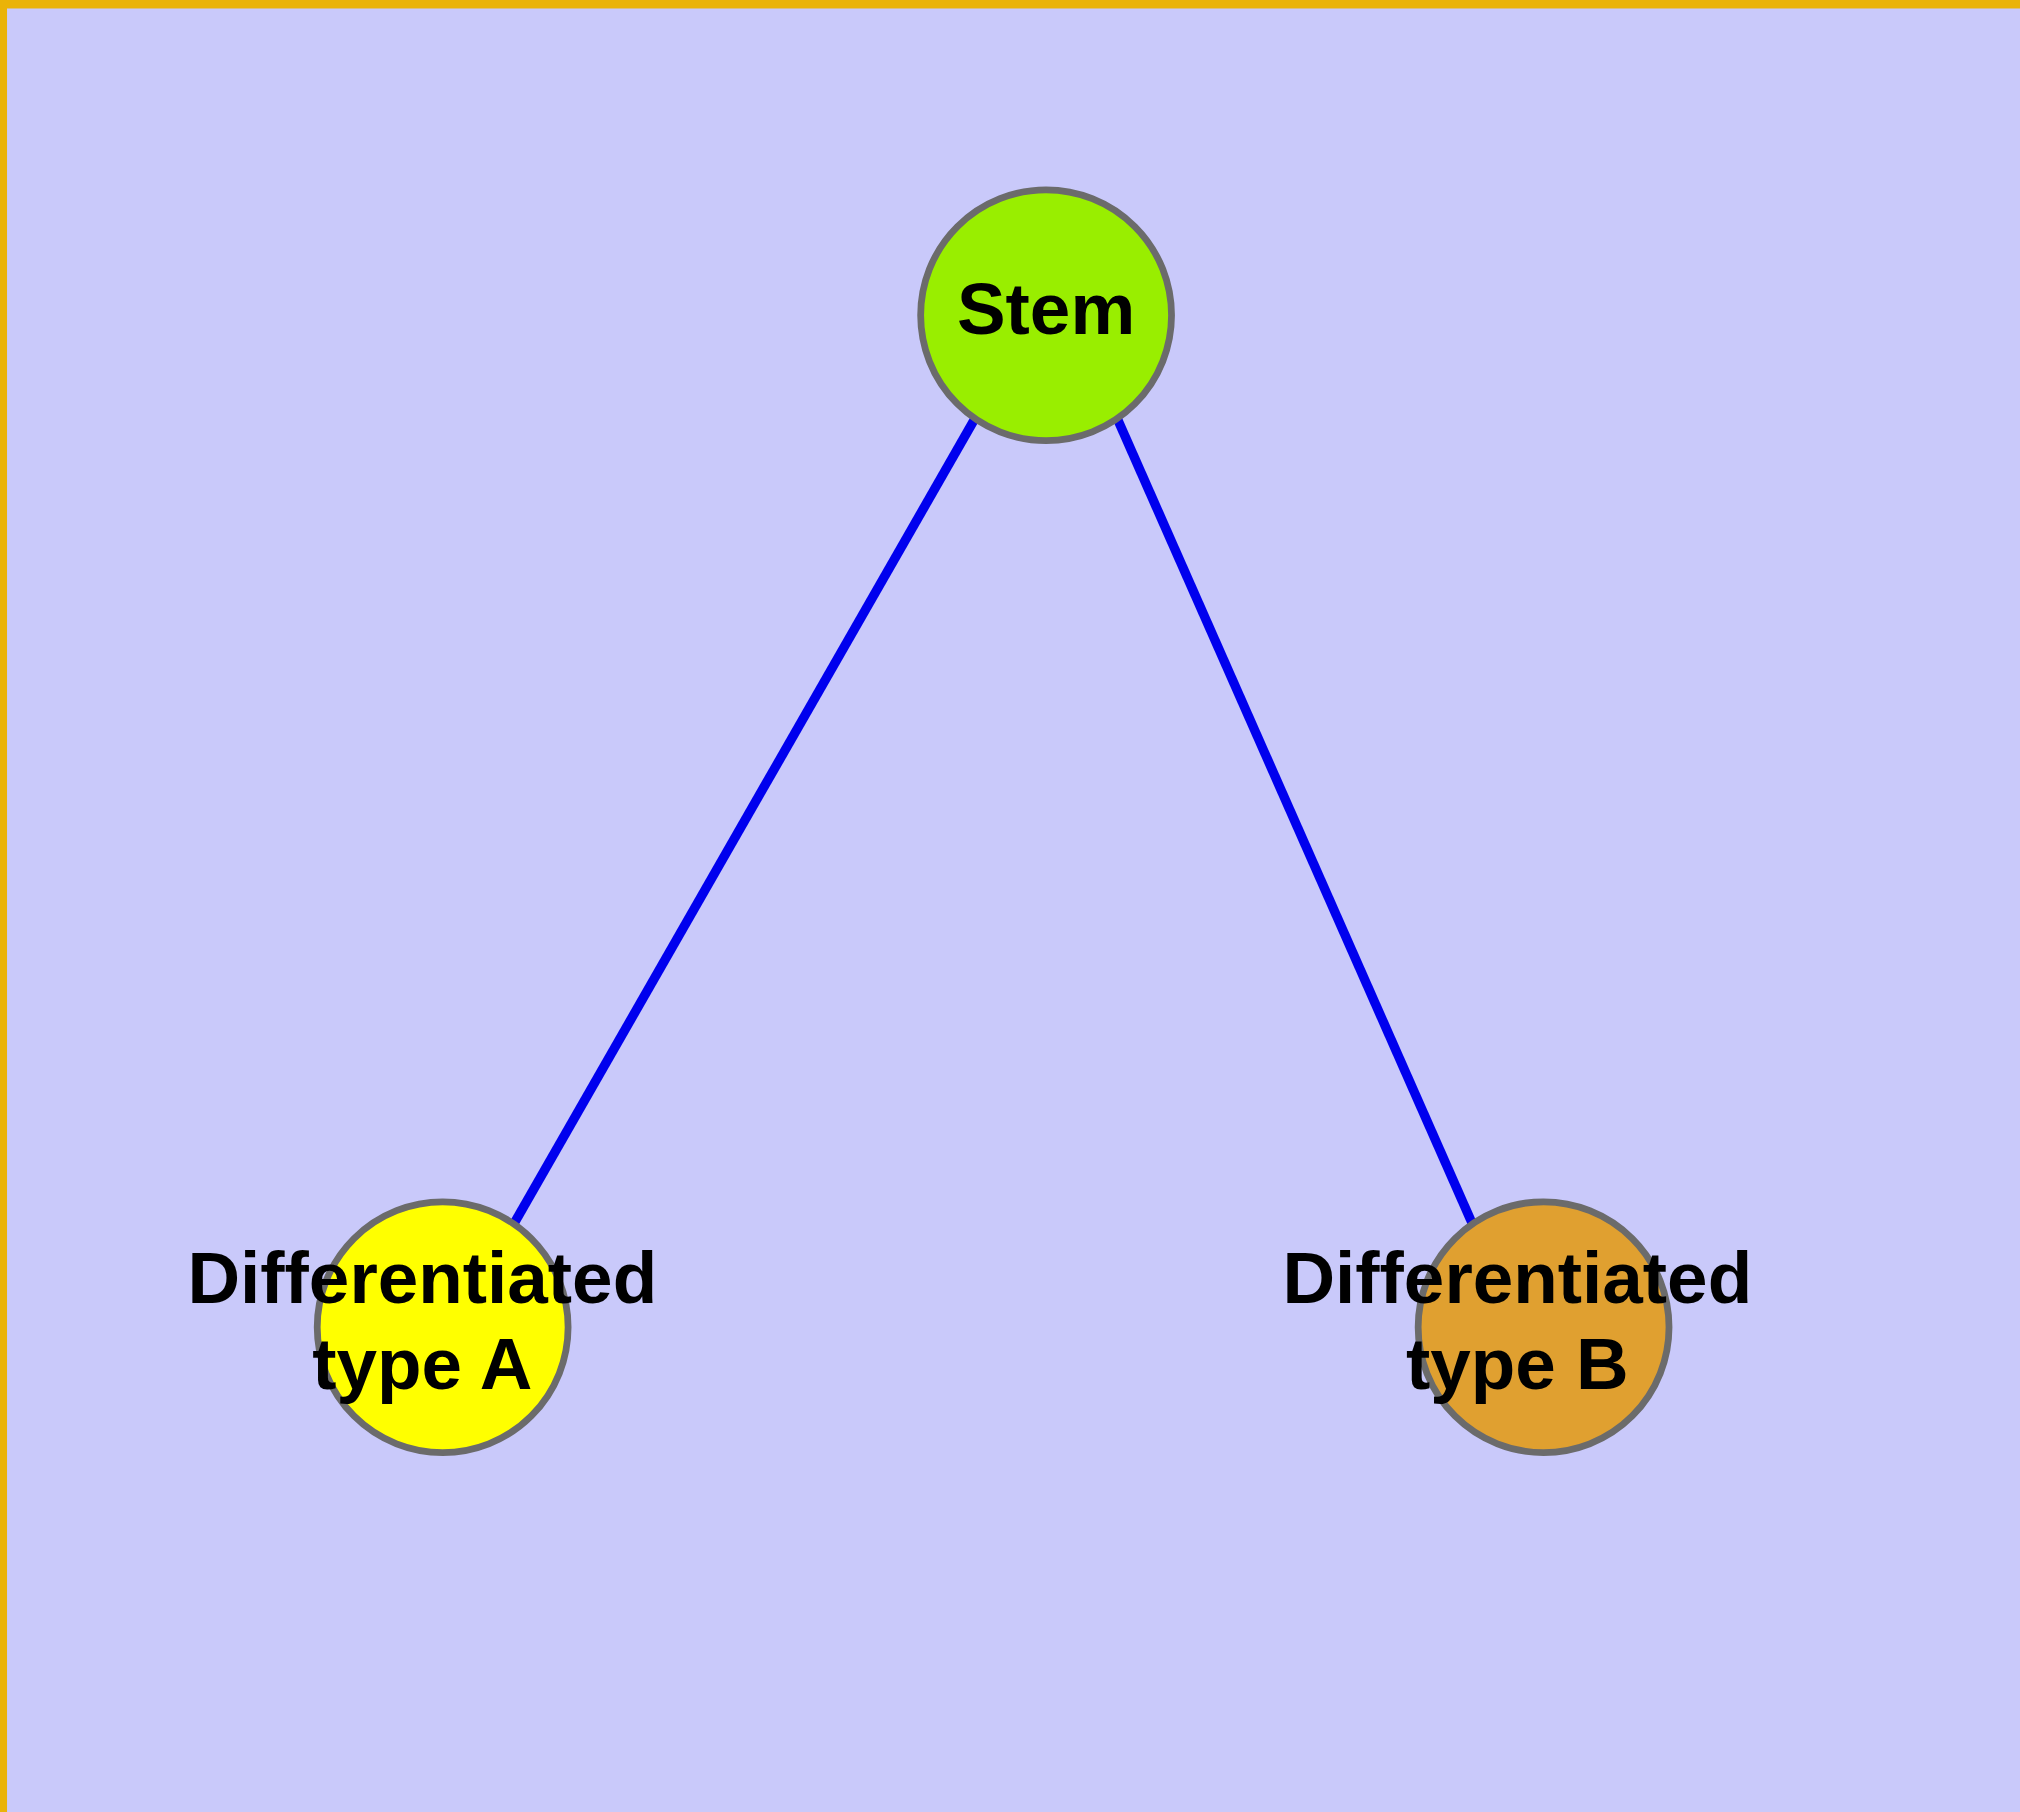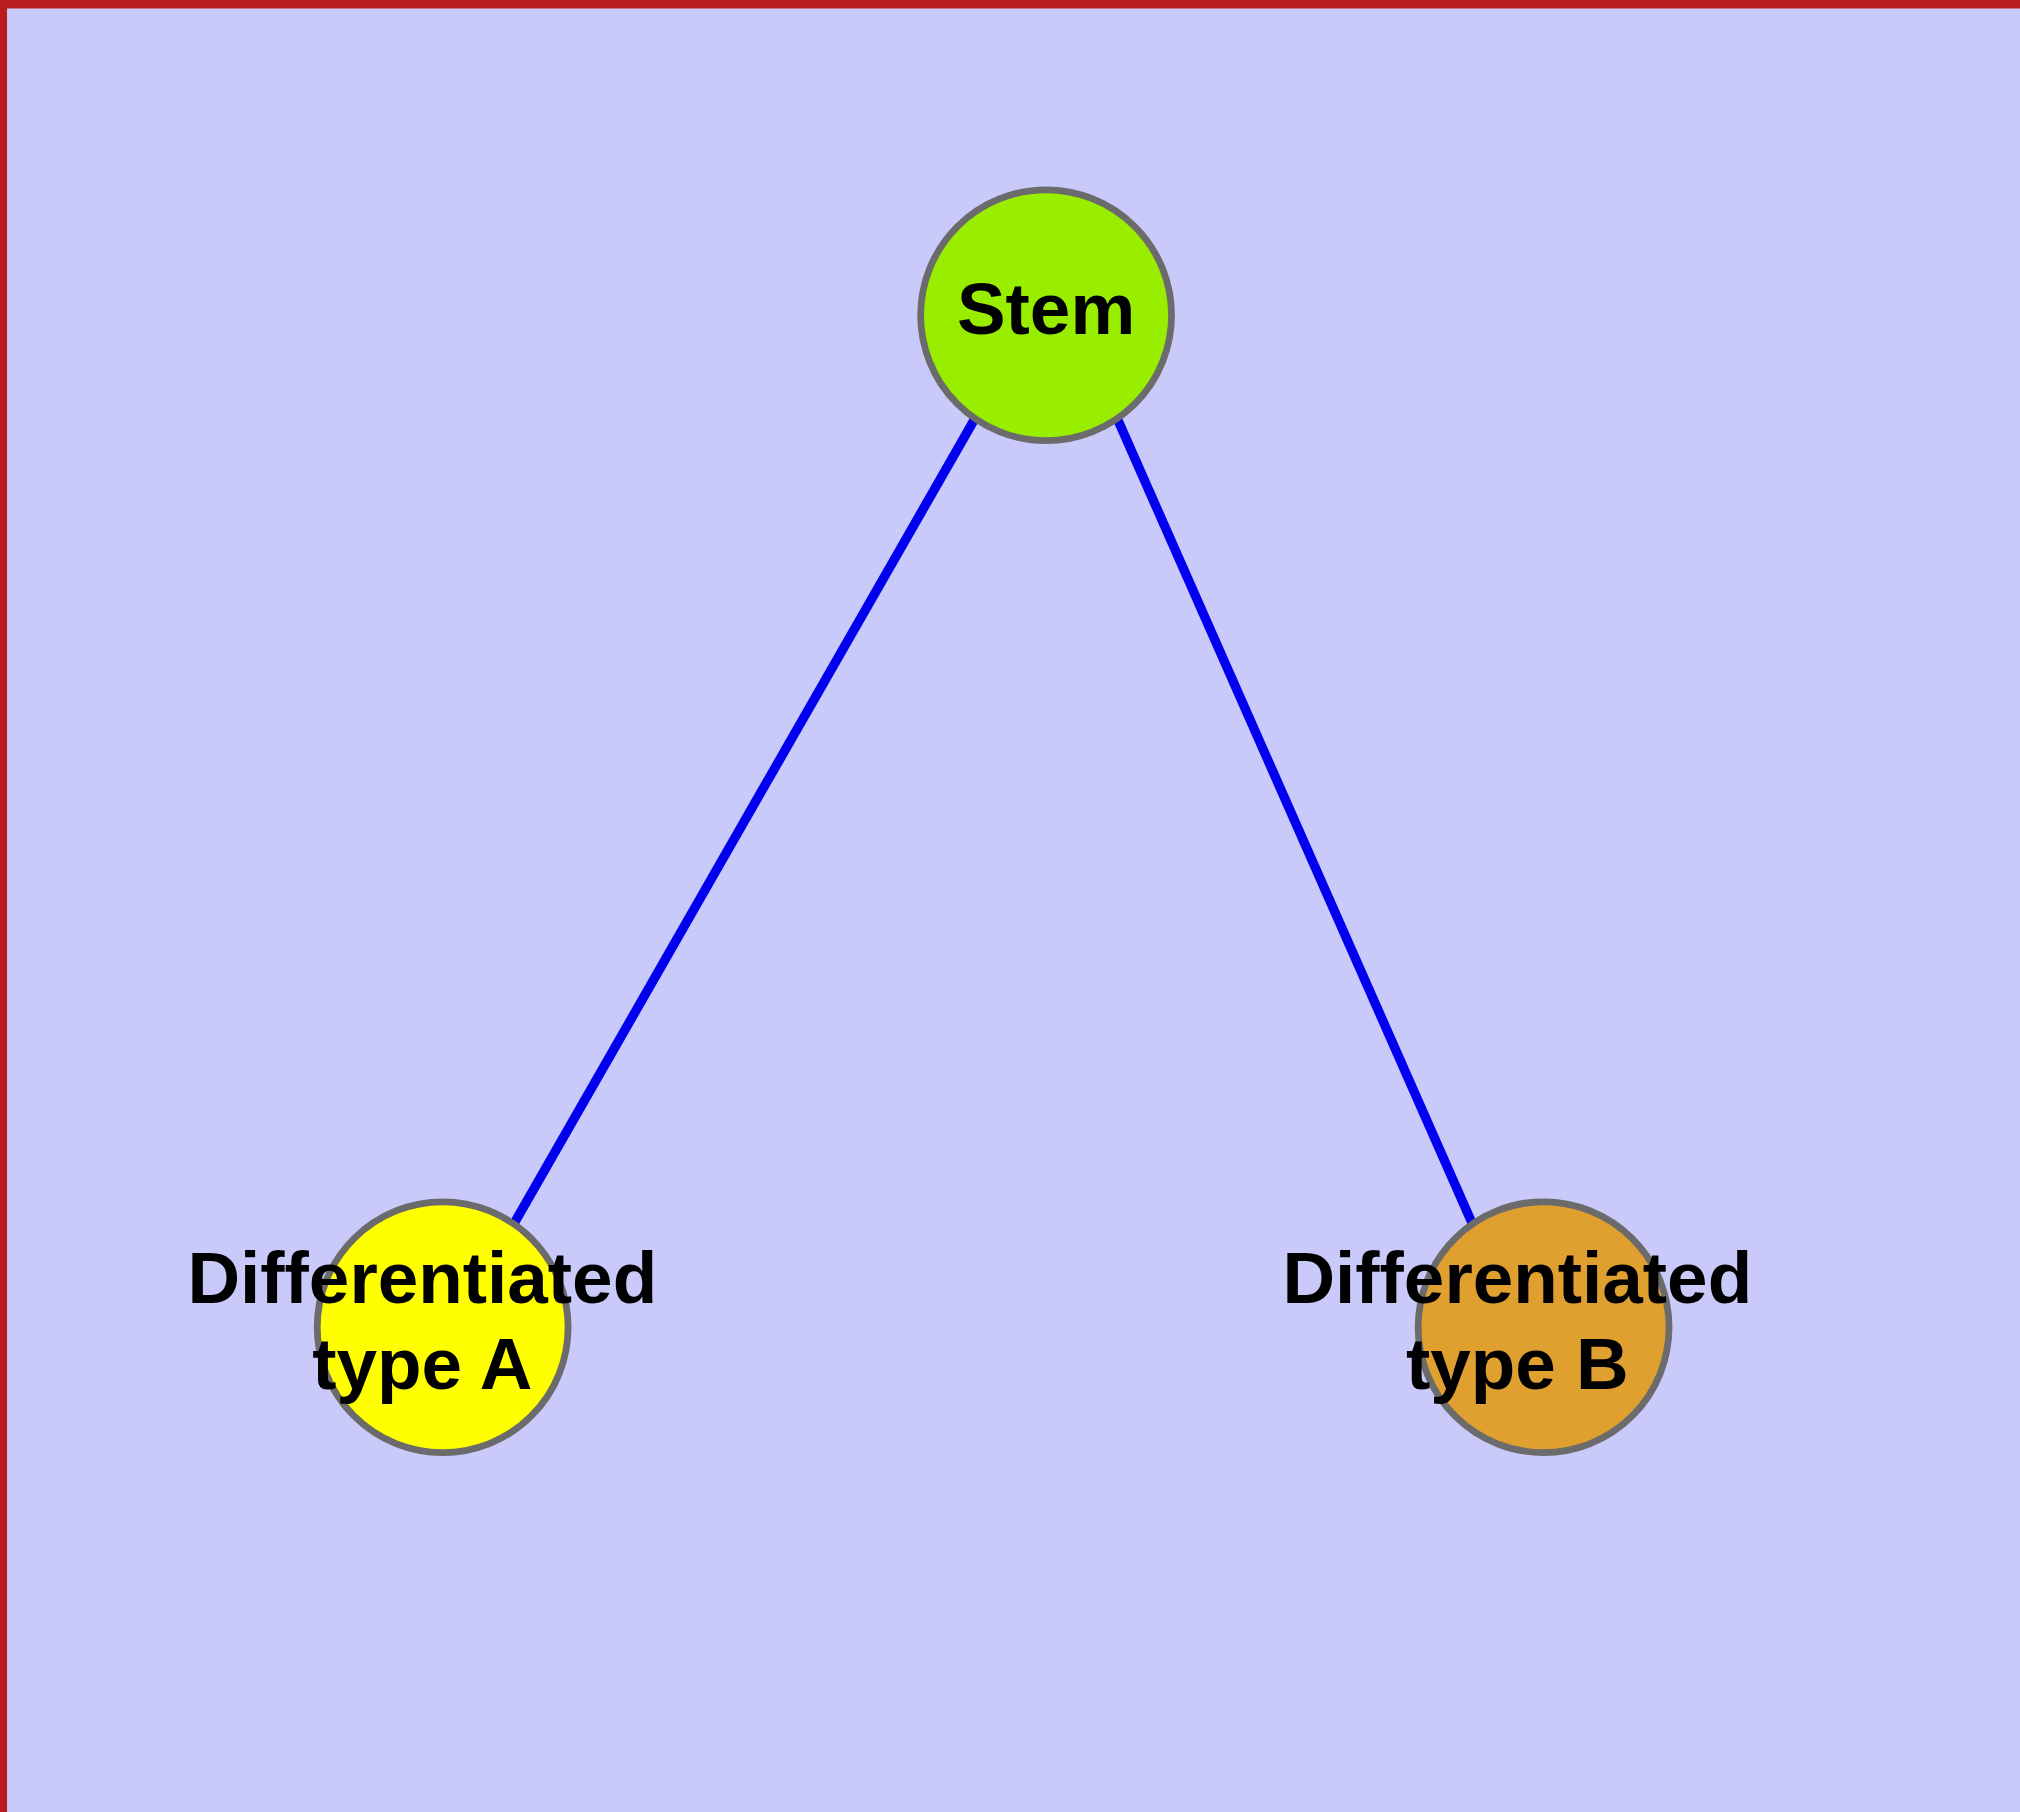--- a/index.html
+++ b/index.html
@@ -4,21 +4,21 @@
 <style>
   html, body {
     margin: 0;
     padding: 0;
     background: #ffffff;
   }
   #canvas {
     position: relative;
     width: 2021px;
     height: 1812px;
-    background: #b91c1c;
+    background: #eab308;
     overflow: hidden;
     font-family: "Liberation Sans", sans-serif;
   }
   #graph-svg {
     position: absolute;
     left: 0;
     top: 0;
     width: 2021px;
     height: 1812px;
     display: block;

